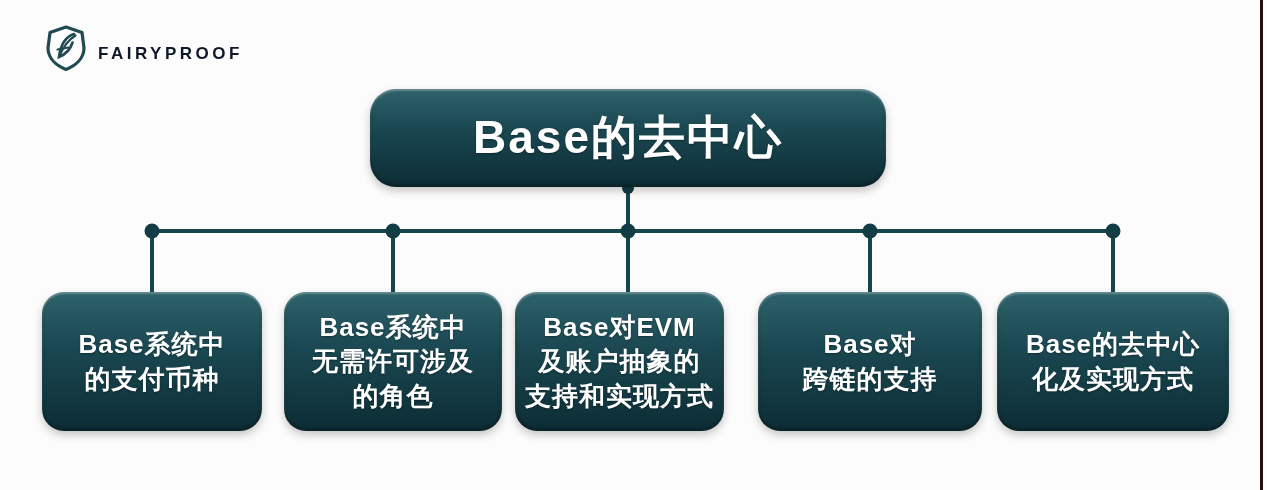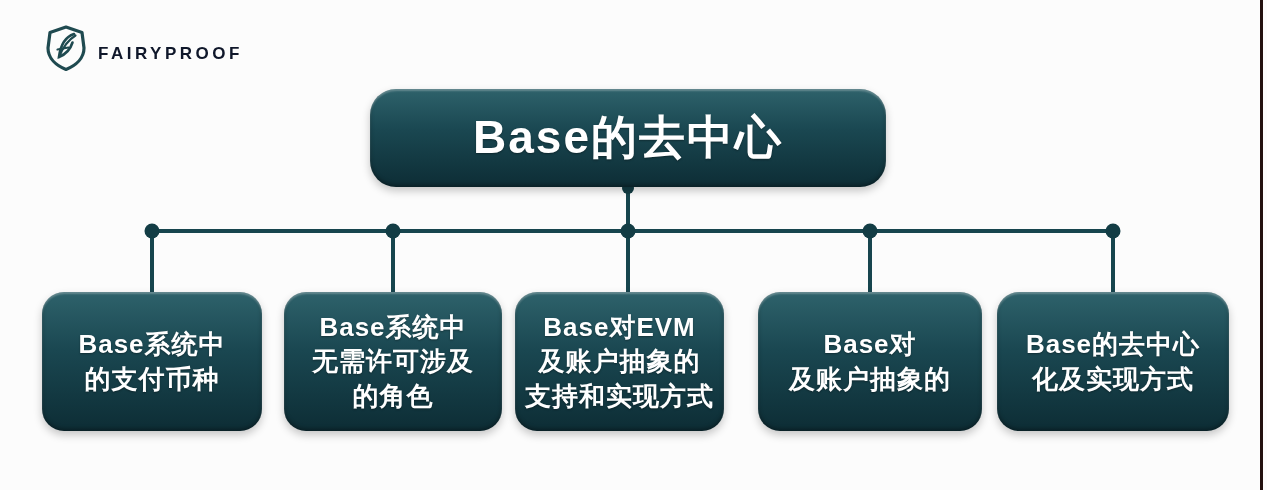--- a/index.html
+++ b/index.html
@@ -148,21 +148,21 @@
 无需许可涉及
 的角色</span>
   </div>
   <div class="nodebox child-box child-3">
     <span class="label">Base对EVM
 及账户抽象的
 支持和实现方式</span>
   </div>
   <div class="nodebox child-box child-4">
     <span class="label">Base对
-及账户抽象的</span>
+跨链的支持</span>
   </div>
   <div class="nodebox child-box child-5">
     <span class="label">Base的去中心
 化及实现方式</span>
   </div>
 
   <div class="edge-strip"></div>
 
 </div>
 

